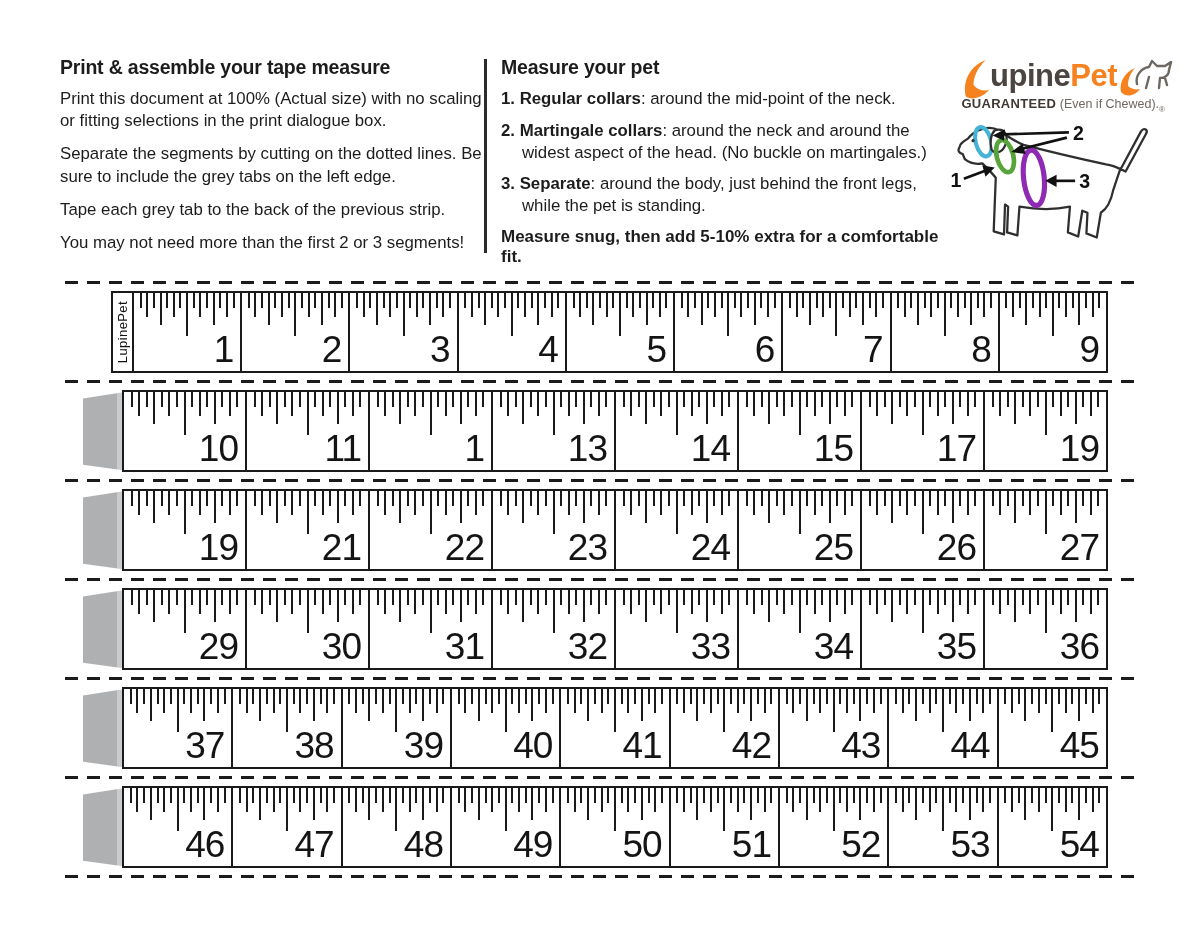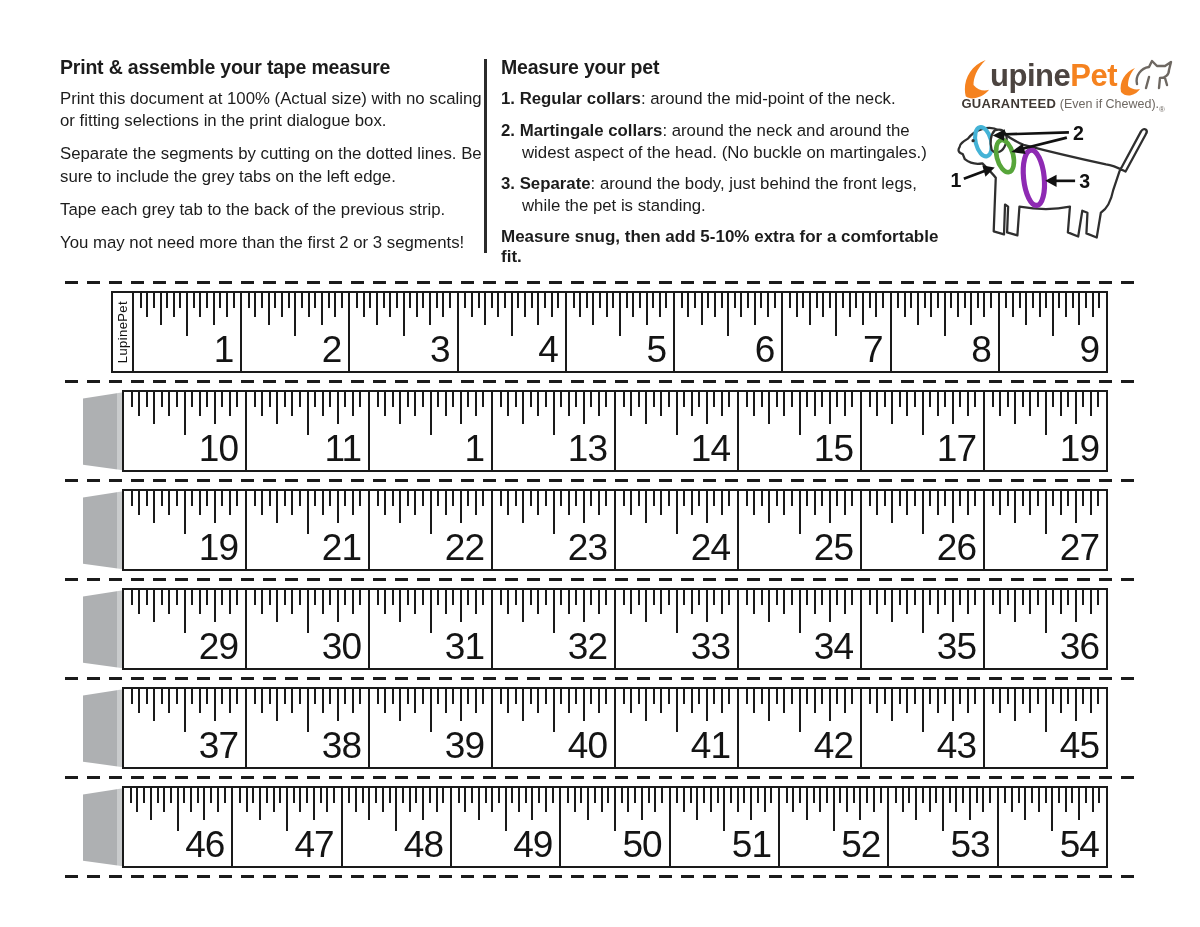--- a/index.html
+++ b/index.html
@@ -938,20 +938,38 @@
             <div class="tick e" style="left: 37.5%;"></div>
             <div class="tick s" style="left: 43.75%;"></div>
             <div class="tick h" style="left: 50%;"></div>
             <div class="tick s" style="left: 56.25%;"></div>
             <div class="tick e" style="left: 62.5%;"></div>
             <div class="tick s" style="left: 68.75%;"></div>
             <div class="tick q" style="left: 75%;"></div>
             <div class="tick s" style="left: 81.25%;"></div>
             <div class="tick e" style="left: 87.5%;"></div>
             <div class="tick s" style="left: 93.75%;"></div>
+            <div class="inch-number">44</div>
+          </div>
+          <div class="inch-cell">
+            <div class="tick s" style="left: 6.25%;"></div>
+            <div class="tick e" style="left: 12.5%;"></div>
+            <div class="tick s" style="left: 18.75%;"></div>
+            <div class="tick q" style="left: 25%;"></div>
+            <div class="tick s" style="left: 31.25%;"></div>
+            <div class="tick e" style="left: 37.5%;"></div>
+            <div class="tick s" style="left: 43.75%;"></div>
+            <div class="tick h" style="left: 50%;"></div>
+            <div class="tick s" style="left: 56.25%;"></div>
+            <div class="tick e" style="left: 62.5%;"></div>
+            <div class="tick s" style="left: 68.75%;"></div>
+            <div class="tick q" style="left: 75%;"></div>
+            <div class="tick s" style="left: 81.25%;"></div>
+            <div class="tick e" style="left: 87.5%;"></div>
+            <div class="tick s" style="left: 93.75%;"></div>
             <div class="inch-number">45</div>
           </div>
         </div>
       </div>
       <div class="cut-line"></div>
       <div class="strip-row">
         <div class="glue-tab"></div>
         <div class="strip-box">
           <div class="inch-cell">
             <div class="tick s" style="left: 6.25%;"></div>

